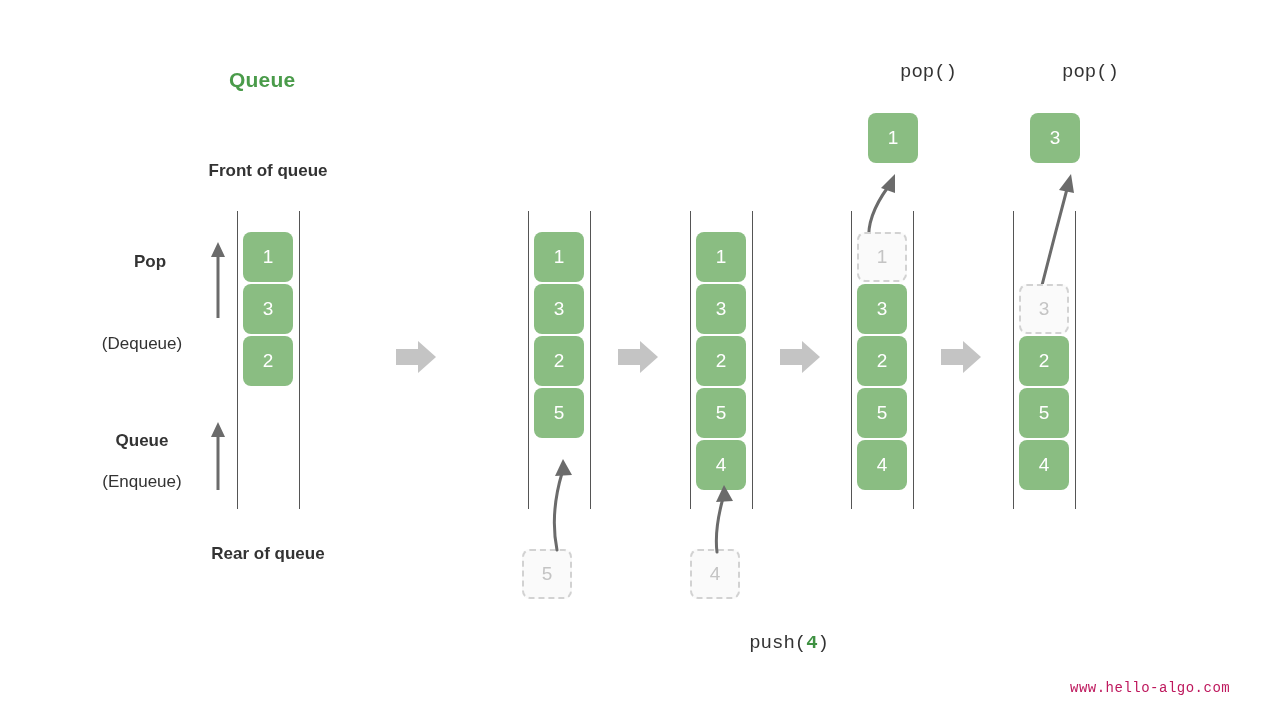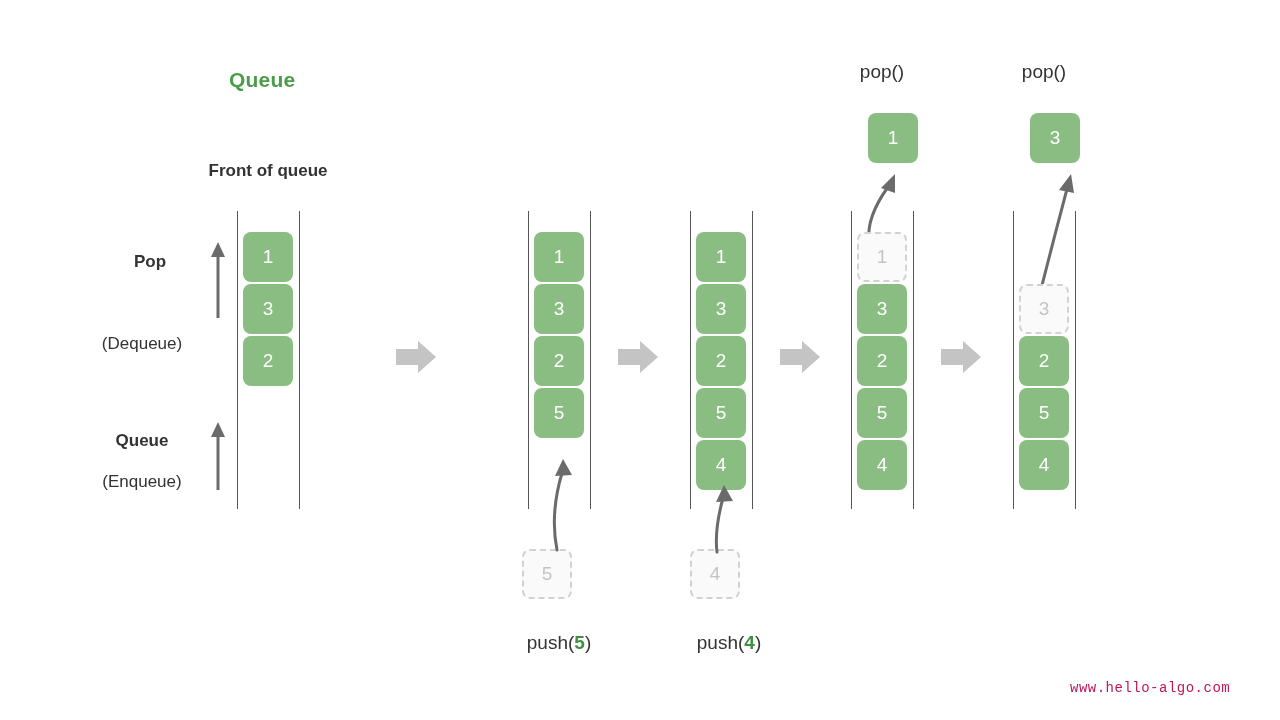--- a/index.html
+++ b/index.html
@@ -38,25 +38,25 @@
   }
   .plain-label {
     font-family: "Liberation Sans", sans-serif;
     font-weight: normal;
     font-size: 17px;
     color: #333333;
     white-space: nowrap;
     text-align: center;
   }
   .mono-label {
-    font-family: Liberation Sans, sans-serif;
+    font-family: Liberation Mono, monospace;
     font-size: 19px;
     color: #333333;
     white-space: nowrap;
-    text-align: center;
+    text-align: right;
   }
   .mono-label .num {
     color: #3f9142;
     font-weight: bold;
   }
   .watermark {
     font-family: Liberation Mono, monospace;
     font-size: 14px;
     color: #be185d;
     letter-spacing: 0.5px;
@@ -111,20 +111,21 @@
 </style>
 </head>
 <body>
 
 <div id="canvas">
 
   <div class="abs queue-title" style="left:229px; top:68px;">Queue</div>
 
   <div class="abs bold-label" style="left:168px; top:161px; width:200px;text-align:center;">Front of queue</div>
 
+  <div class="abs bold-label" style="left:168px; top:544px; width:200px;">Rear of queue</div>
 
   <div class="abs bold-label" style="left:70px; top:252px; width:160px;">Pop</div>
   <div class="abs plain-label" style="left:62px; top:296px; width:160px;margin-top:38px;">(Dequeue)</div>
 
   <div class="abs bold-label" style="left:62px; top:431px; width:160px;">Queue</div>
   <div class="abs plain-label" style="left:62px; top:472px; width:160px;">(Enqueue)</div>
 
   <svg class="vbar-arrow" style="left:206px; top:240px;" width="24" height="80">
     <line x1="12" y1="78" x2="12" y2="12" stroke="#6b6b6b" stroke-width="3"></line>
     <polygon points="12,2 5,17 19,17" fill="#6b6b6b"></polygon>
@@ -154,21 +155,20 @@
   <div class="cell" style="left:534px; top:336px;">2</div>
   <div class="cell" style="left:534px; top:388px;">5</div>
 
   <div class="cell ghost" style="left:522px; top:549px;">5</div>
 
   <svg class="curve-arrow" style="left:530px; top:425px;" width="70" height="130">
     <path d="M 27 125 C 22 100, 24 75, 32 48" stroke="#6b6b6b" stroke-width="3" fill="none" stroke-linecap="round"></path>
     <polygon points="33,34 25,51 42,50" fill="#6b6b6b"></polygon>
   </svg>
 
-  <div class="abs mono-label" style="left:459px; top:632px; width:200px;"><span>push(</span><span class="num">5</span><span>)</span></div>
 
   <svg class="flow-arrow" style="left:618px; top:340px;" viewBox="0 0 40 34">
     <polygon points="0,9 22,9 22,1 40,17 22,33 22,25 0,25" fill="#c4c4c4"></polygon>
   </svg>
 
   <div class="wall" style="left:690px; top:211px; height:298px;"></div>
   <div class="wall" style="left:752px; top:211px; height:298px;"></div>
 
   <div class="cell" style="left:696px; top:232px;">1</div>
   <div class="cell" style="left:696px; top:284px;">3</div>

